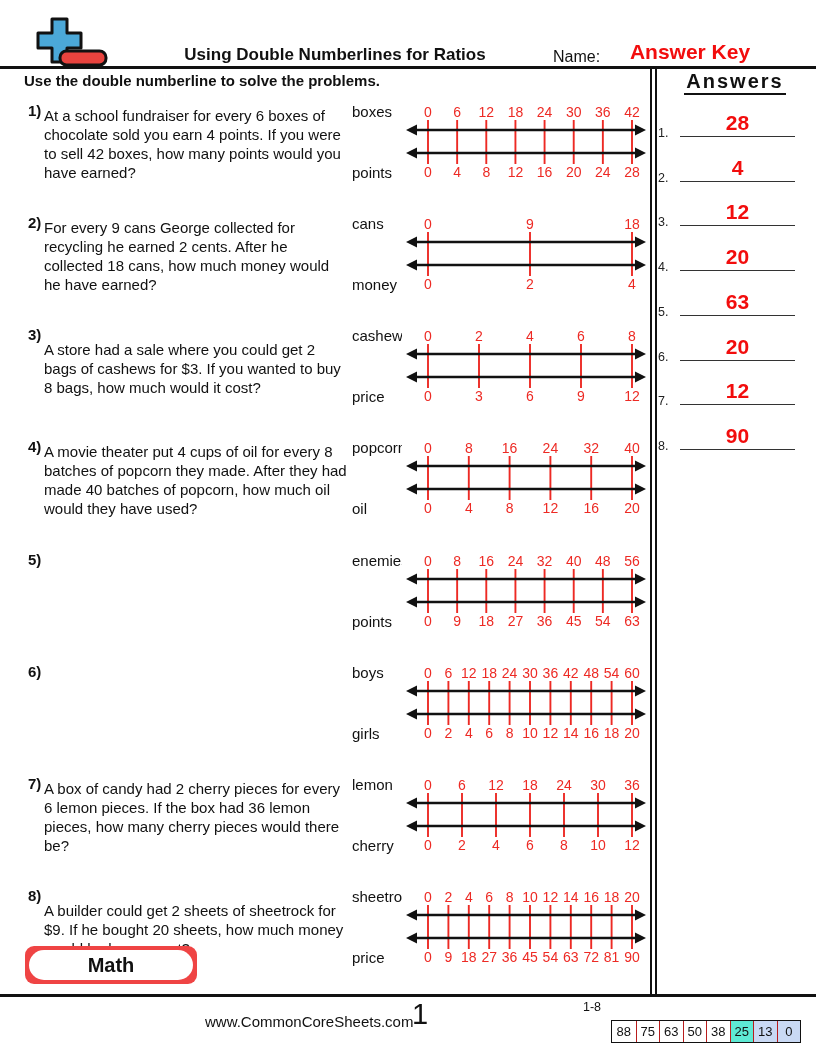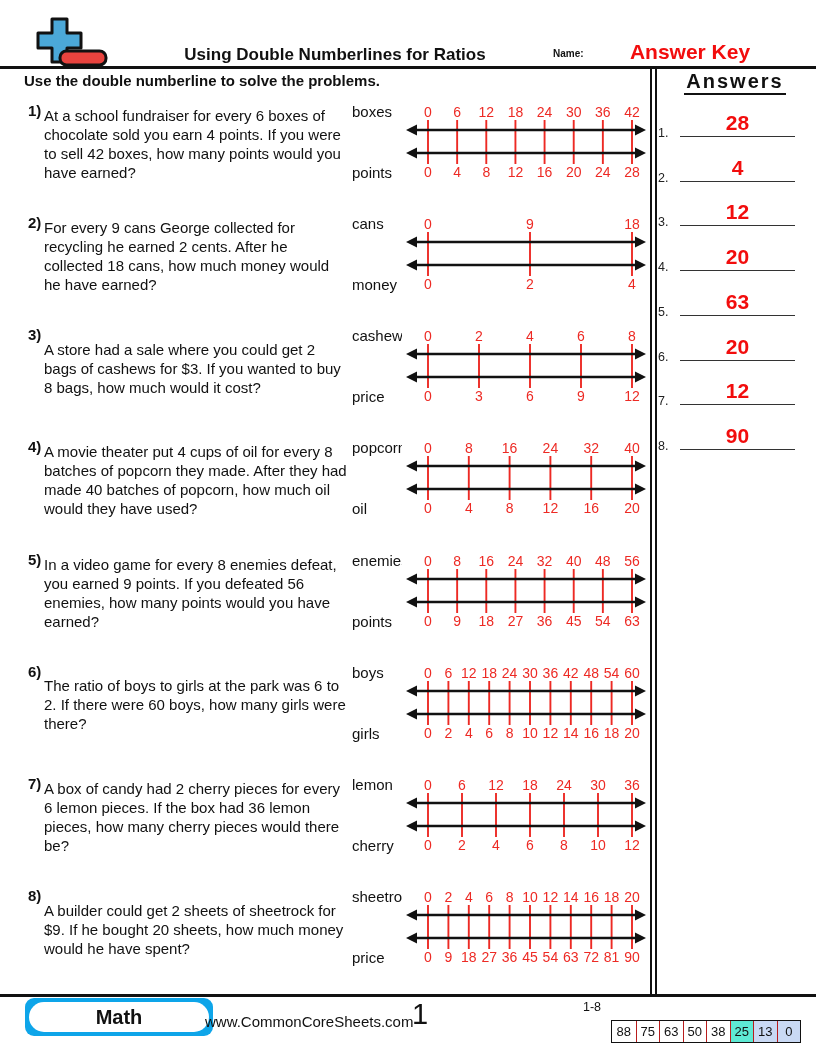--- a/index.html
+++ b/index.html
@@ -6,21 +6,21 @@
   html,body { background:#e8e8e8; }
   .page {
     position:relative; width:816px; height:1056px; margin:0 auto;
     background:#ffffff; overflow:hidden;
     font-family:"Liberation Sans", sans-serif; color:#111;
   }
   
   .logo { position:absolute; left:26px; top:16px; z-index:2; }
   .title { position:absolute; left:150px; top:45px; width:370px; text-align:center;
            font-size:17px; font-weight:700; }
-  .name-label { position:absolute; left:553px; top:48px; font-size:10px;font-weight:bold; }
+  .name-label { position:absolute; left:553px; top:48px; font-size:16px; }
   .answer-key { position:absolute; left:610px; top:40px; width:160px; text-align:center;
                 font-size:21px; font-weight:700; }
   .header-rule { position:absolute; left:0; top:66px; width:816px; height:3px; background:#111; }
   .instructions { position:absolute; left:24px; top:72px; font-size:15px; font-weight:700; }
 
   
   .divider { position:absolute; left:650px; top:69px; height:925px; width:7px;
              border-left:2px solid #111; border-right:2px solid #111; }
 
   
@@ -47,22 +47,22 @@
   .answers-list { position:absolute; left:655px; top:0; width:157px; }
   .answer-item { position:absolute; left:0; width:157px; height:34px; }
   .answer-num { position:absolute; left:3px; bottom:-3px; font-size:12.5px; color:#222; }
   .answer-line { position:absolute; left:25px; right:17px; bottom:0;
                  border-bottom:1.6px solid #333; }
   .answer-value { position:absolute; left:25px; right:17px; bottom:2px; text-align:center;
                   font-size:21px; font-weight:700; }
 
   
   .footer-rule { position:absolute; left:0; top:994px; width:816px; height:2.5px; background:#111; }
-  .subject-badge { position:absolute; left:25px; top:998px; width:188px; height:38px;
-                   background:#0ea5e9; border-radius:9px; }
+  .subject-badge { position:absolute; left:25px; top:946px; width:172px; height:38px;
+                   background:#ef4444; border-radius:9px; }
   .subject-pill { position:absolute; left:4px; top:4px; right:4px; bottom:4px;
                   background:#fff; border-radius:15px;
                   display:flex; align-items:center; justify-content:center;
                   font-size:20px; font-weight:700; color:#111; }
   .website { position:absolute; left:205px; top:1013px; font-size:15px; }
   .page-number { position:absolute; left:350px; top:998px; width:140px; text-align:center;
                  font-size:29px; font-weight:400; }
   .score-range { position:absolute; left:583px; top:1000px; font-size:12.5px; }
   .score-table { position:absolute; left:611px; top:1020px; display:flex;
                  border:1.5px solid #111; }
@@ -241,23 +241,20 @@
             <text x="66.8" y="74" fill="#ed2a24" font-size="14" text-anchor="middle">4</text>
             <text x="107.6" y="74" fill="#ed2a24" font-size="14" text-anchor="middle">8</text>
             <text x="148.4" y="74" fill="#ed2a24" font-size="14" text-anchor="middle">12</text>
             <text x="189.2" y="74" fill="#ed2a24" font-size="14" text-anchor="middle">16</text>
             <text x="230" y="74" fill="#ed2a24" font-size="14" text-anchor="middle">20</text>
           </svg>
     </div>
   </div>
       <div class="problem" style="top: 448.6px;">
     <div class="p-num">5)</div>
-    <div class="p-text-wrap">
-      <div class="p-text">In a video game for every 8 enemies defeat, you earned 9 points. If you defeated 56 enemies, how many points would you have earned?</div>
-    </div>
     <div class="nl">
       <div class="nl-label nl-label-top">
             <span>enemies</span>
           </div>
       <div class="nl-label nl-label-bottom">
             <span>points</span>
           </div>
       <svg class="nl-svg" width="246" height="78" viewBox="0 0 246 78">
             <line x1="26" y1="17" x2="26" y2="61" stroke="#ed2a24" stroke-width="1.9"></line>
             <line x1="55.14285714285714" y1="17" x2="55.14285714285714" y2="61" stroke="#ed2a24" stroke-width="1.9"></line>
@@ -287,23 +284,20 @@
             <text x="113.42857142857143" y="74" fill="#ed2a24" font-size="14" text-anchor="middle">27</text>
             <text x="142.57142857142856" y="74" fill="#ed2a24" font-size="14" text-anchor="middle">36</text>
             <text x="171.71428571428572" y="74" fill="#ed2a24" font-size="14" text-anchor="middle">45</text>
             <text x="200.85714285714286" y="74" fill="#ed2a24" font-size="14" text-anchor="middle">54</text>
             <text x="230" y="74" fill="#ed2a24" font-size="14" text-anchor="middle">63</text>
           </svg>
     </div>
   </div>
       <div class="problem" style="top: 560.75px;">
     <div class="p-num">6)</div>
-    <div class="p-text-wrap">
-      <div class="p-text">The ratio of boys to girls at the park was 6 to 2. If there were 60 boys, how many girls were there?</div>
-    </div>
     <div class="nl">
       <div class="nl-label nl-label-top">
             <span>boys</span>
           </div>
       <div class="nl-label nl-label-bottom">
             <span>girls</span>
           </div>
       <svg class="nl-svg" width="246" height="78" viewBox="0 0 246 78">
             <line x1="26" y1="17" x2="26" y2="61" stroke="#ed2a24" stroke-width="1.9"></line>
             <line x1="46.4" y1="17" x2="46.4" y2="61" stroke="#ed2a24" stroke-width="1.9"></line>

